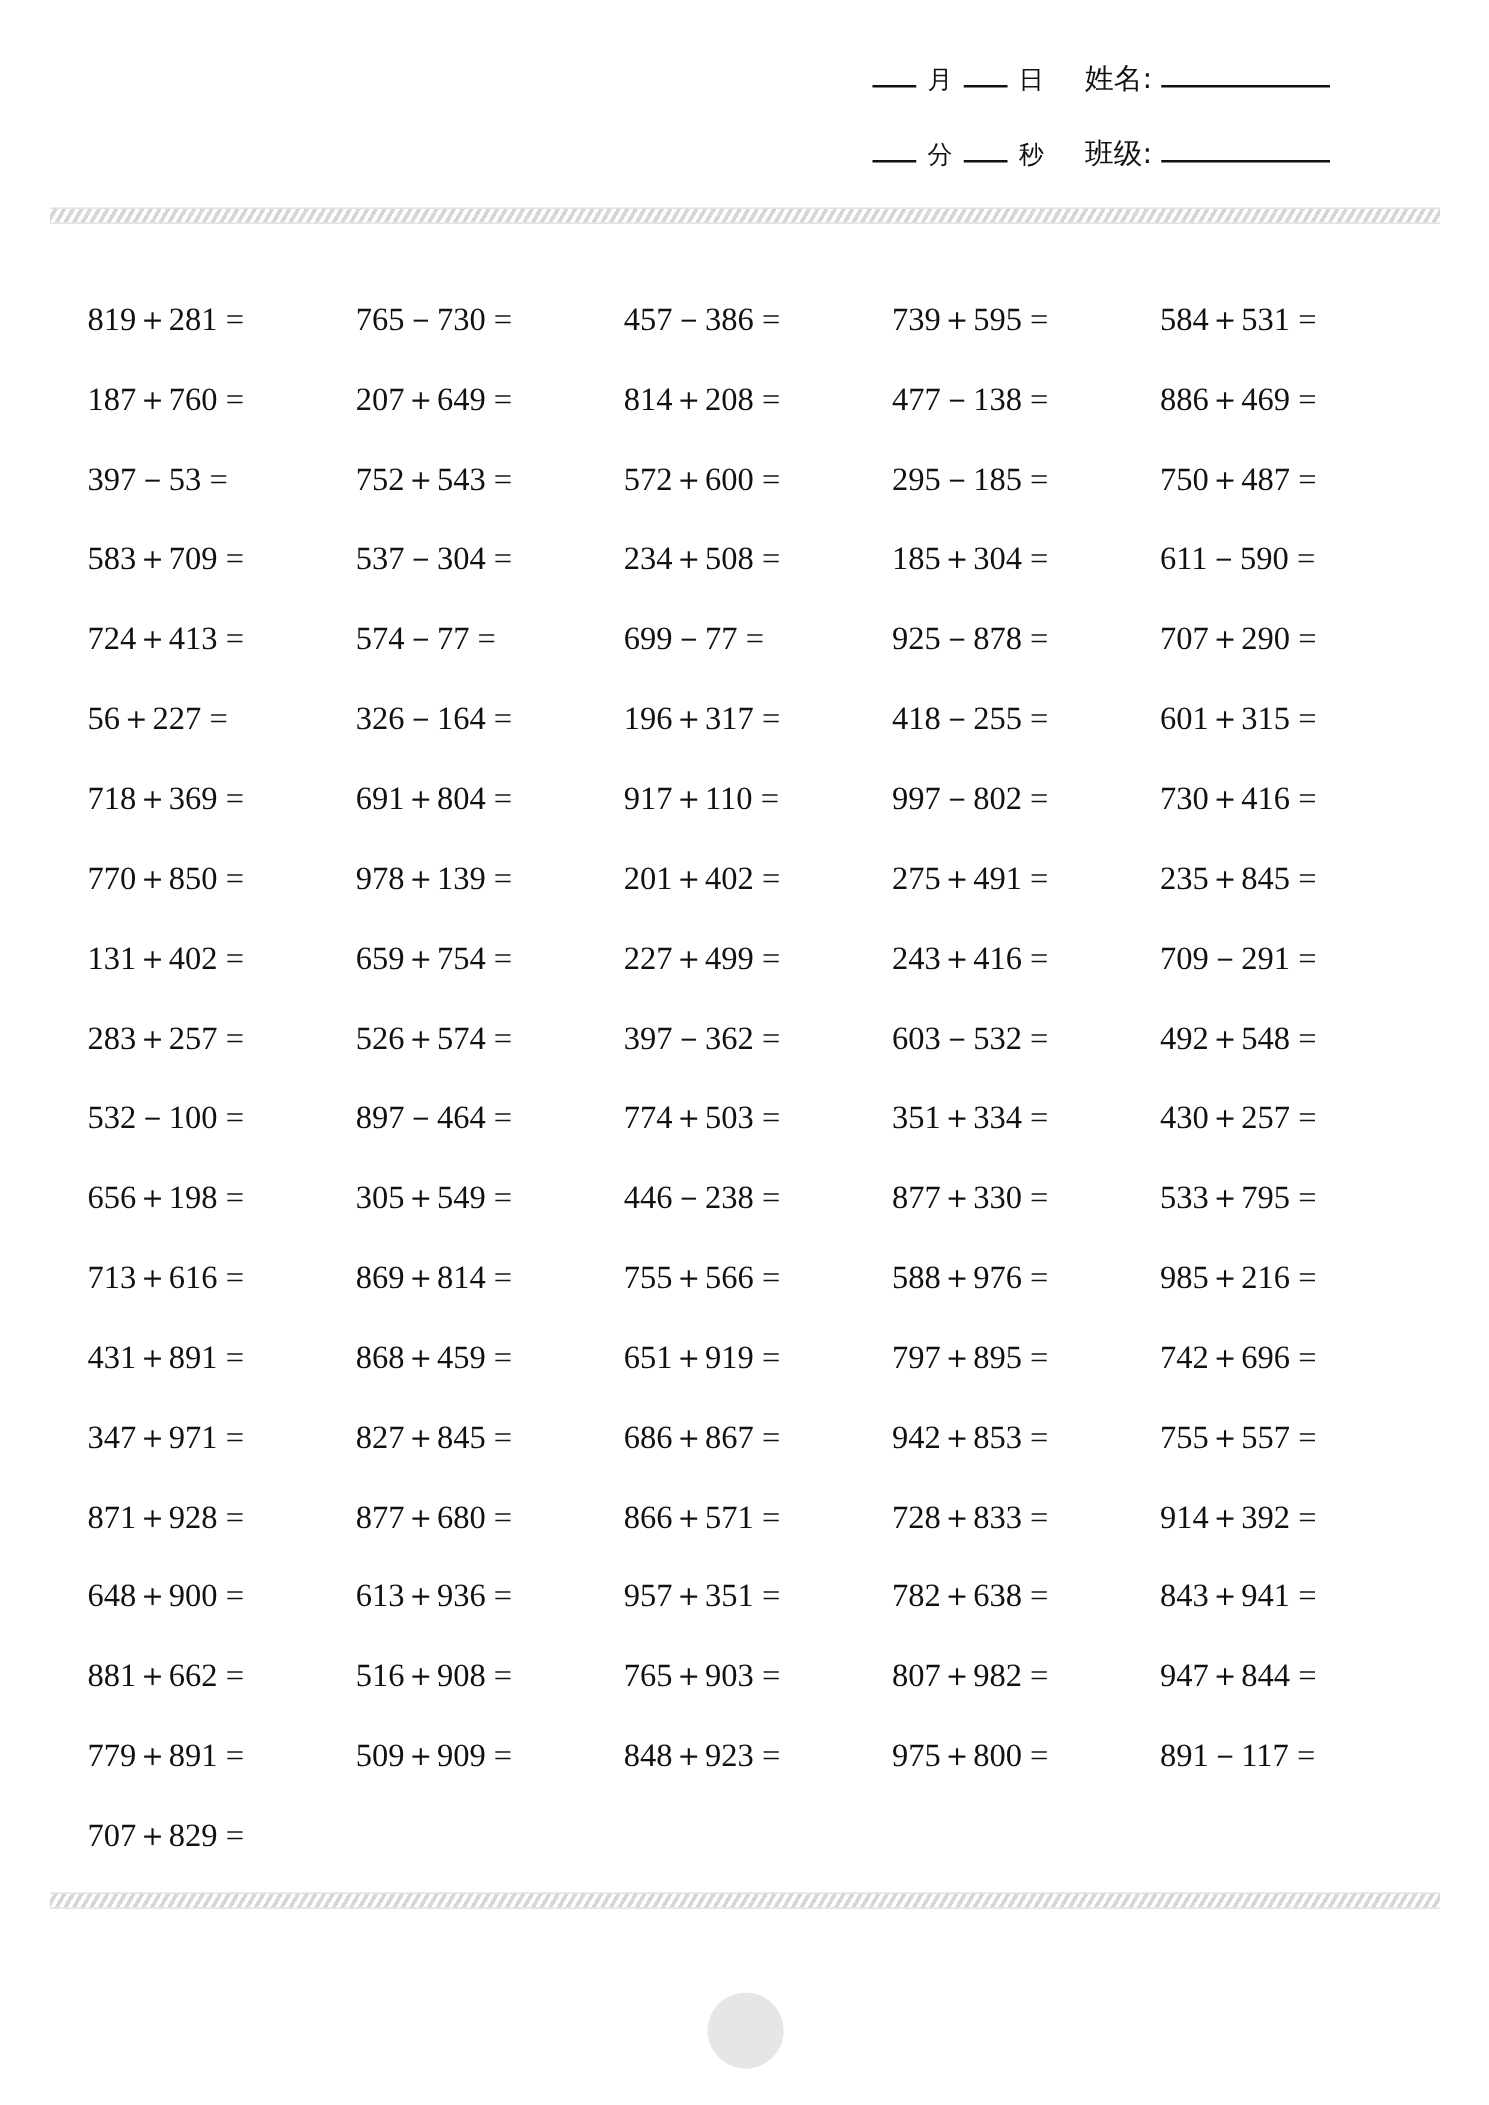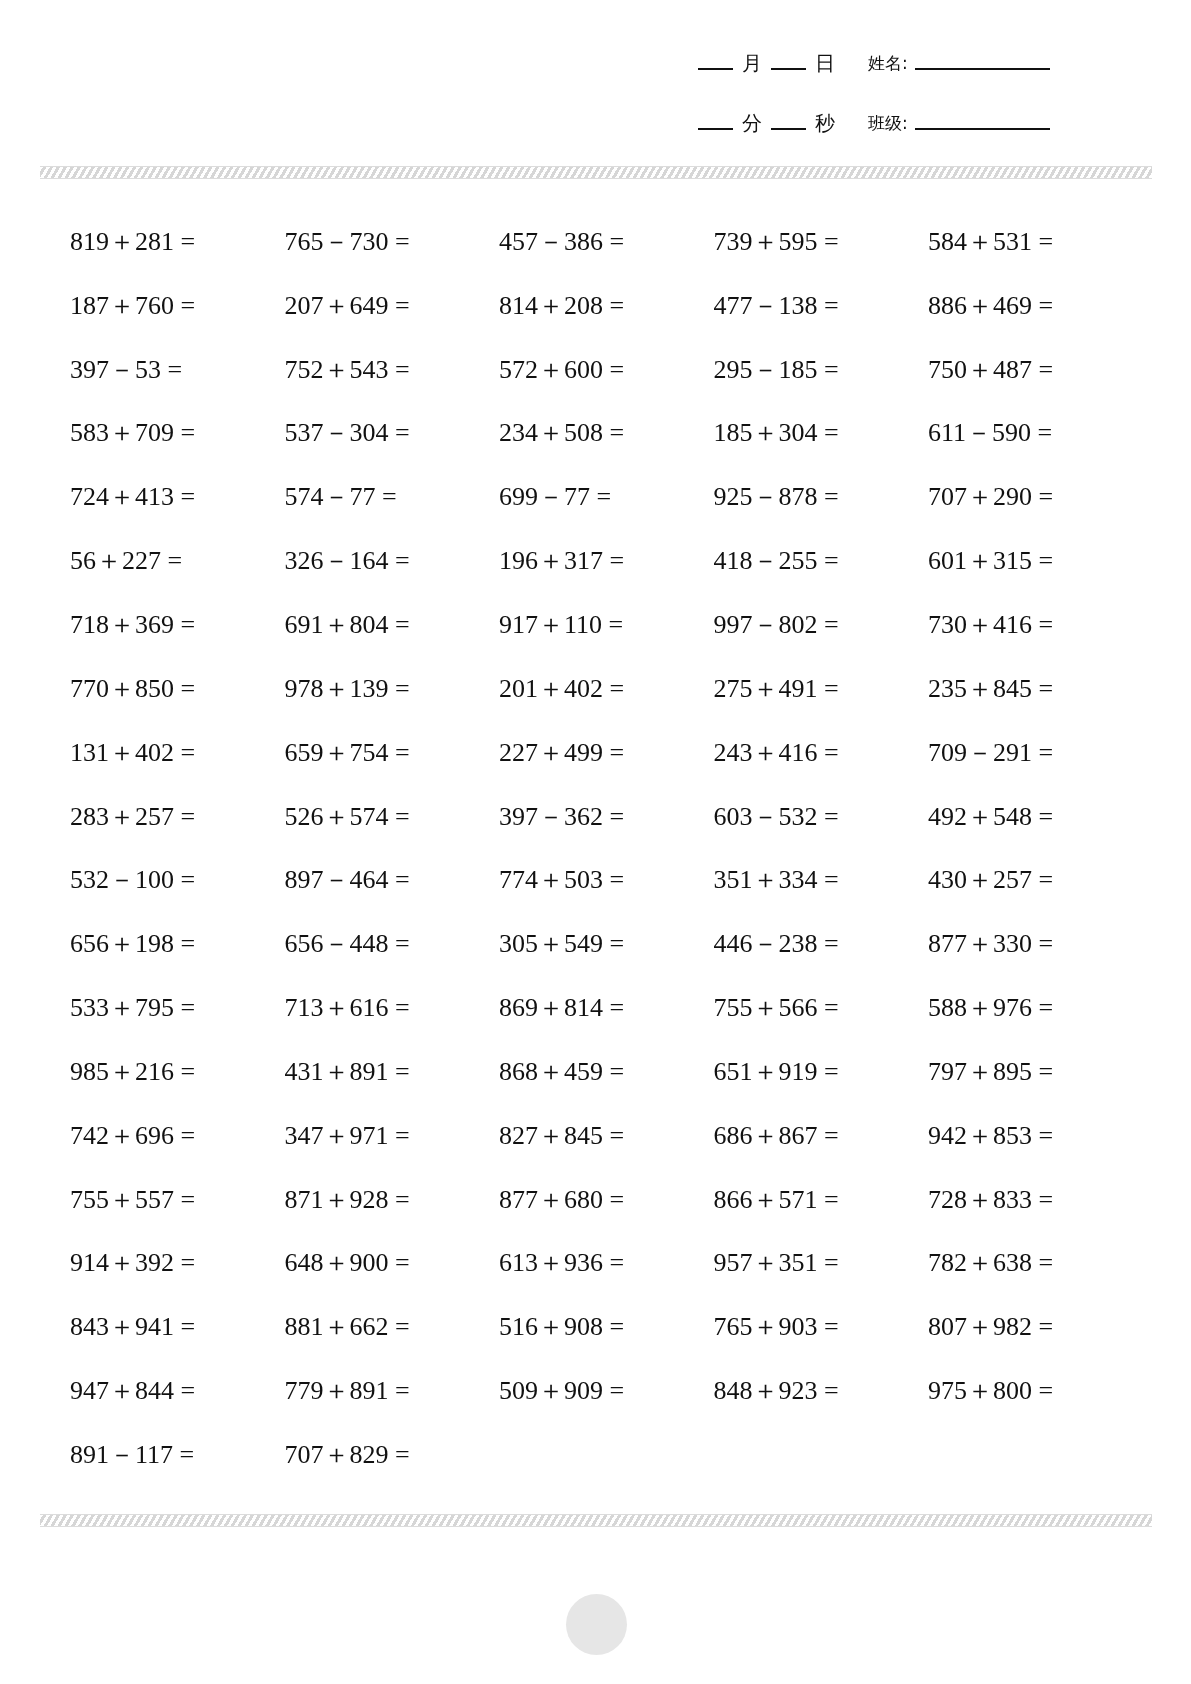--- a/index.html
+++ b/index.html
@@ -11,32 +11,32 @@
     position: absolute; left: 698px; height: 30px;
     display: flex; align-items: flex-end; font-size: 20px;
     font-family: "DejaVu Sans", "Liberation Sans", sans-serif;
   }
   .hdr-row.r1 { top: 48px; }
   .hdr-row.r2 { top: 108px; }
   .blank-short { display: inline-block; width: 35px; border-bottom: 2px solid #111; margin-bottom: 8px; }
   .blank-long  { display: inline-block; width: 135px; border-bottom: 2px solid #111; margin-bottom: 8px; }
   .unit { display: inline-block; margin: 0 9px 0 9px; line-height: 30px; }
   .unit.last { margin-right: 0; width: 36px; }
-  .field-label { display: inline-block; line-height: 30px; margin-left: 17px; margin-right: 7px; font-size: 17px; }
+  .field-label { display: inline-block; line-height: 30px; margin-left: 17px; margin-right: 7px; font-size: 23px; }
 
   .divider {
     position: absolute; left: 40px; width: 1112px; height: 11px;
     border-top: 1px solid #dcdcdc; border-bottom: 1px solid #dcdcdc;
     background: repeating-linear-gradient(-60deg, #ffffff 0px, #ffffff 3px, #d6d6d6 3px, #d6d6d6 6px);
   }
   .divider.top { top: 166px; }
   .divider.bottom { top: 1514px; }
 
   .grid {
-    position: absolute; left: 70px; top: 210px;
+    position: absolute; left: 70px; top: 224px;
     display: grid; grid-template-columns: repeat(5, 214.5px);
     grid-auto-rows: 63.85px;
   }
   .problem {
     font-size: 26px; line-height: 46px; white-space: nowrap;
     display: flex; align-items: center;
   }
 
   .page-circle {
     position: absolute; left: 566px; top: 1594px; width: 61px; height: 61px;
@@ -116,21 +116,20 @@
     <div class="problem">526＋574 =</div>
     <div class="problem">397－362 =</div>
     <div class="problem">603－532 =</div>
     <div class="problem">492＋548 =</div>
     <div class="problem">532－100 =</div>
     <div class="problem">897－464 =</div>
     <div class="problem">774＋503 =</div>
     <div class="problem">351＋334 =</div>
     <div class="problem">430＋257 =</div>
     <div class="problem">656＋198 =</div>
-    <div class="problem">656－448 =</div>
     <div class="problem">305＋549 =</div>
     <div class="problem">446－238 =</div>
     <div class="problem">877＋330 =</div>
     <div class="problem">533＋795 =</div>
     <div class="problem">713＋616 =</div>
     <div class="problem">869＋814 =</div>
     <div class="problem">755＋566 =</div>
     <div class="problem">588＋976 =</div>
     <div class="problem">985＋216 =</div>
     <div class="problem">431＋891 =</div>

